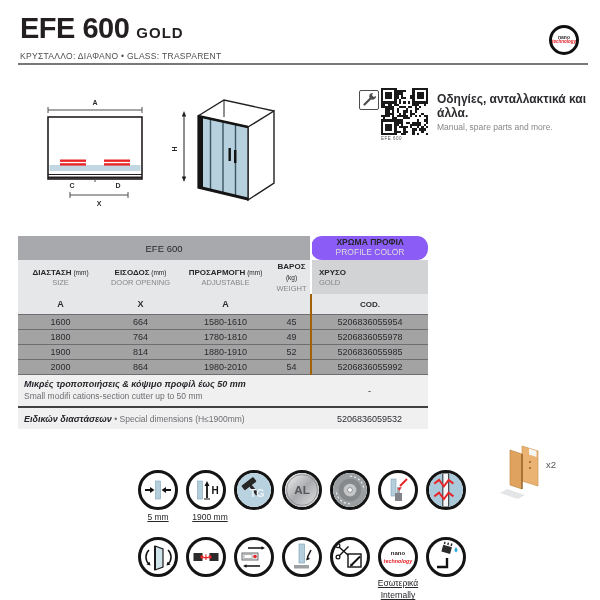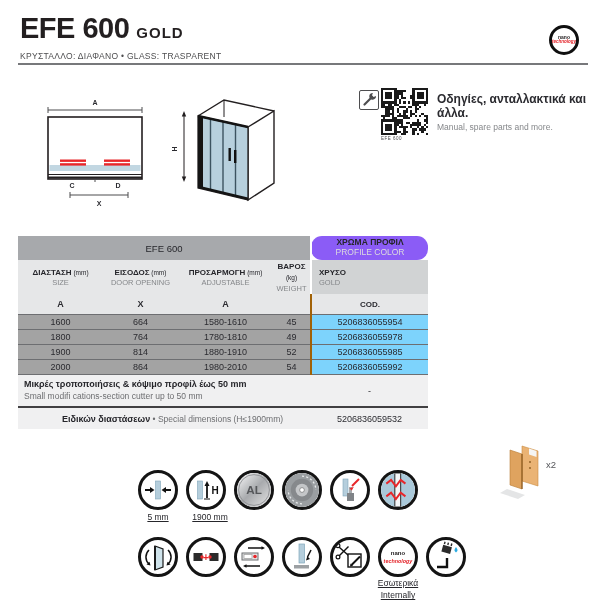--- a/index.html
+++ b/index.html
@@ -42,27 +42,27 @@
   .ch-en{font-size:8.5px;color:#dcdcdd;}
   .r-head th{background:#e6e7e8;height:34px;line-height:1.25;}
   .h-el{font-weight:bold;font-size:8px;color:#26262b;}
   .h-unit{font-weight:normal;font-size:6.5px;color:#26262b;}
   .h-en{font-size:7.5px;color:#85878a;}
   .gold-th{background:#d1d3d4 !important;border-left:2px solid #fff;text-align:left !important;padding-left:7px !important;}
   .r-sym td{background:#e6e7e8;height:20px;font-weight:bold;font-size:9px;}
   .r-sym td.codecell{font-size:8px;}
   .codecell{background:#d1d3d4;border-left:2px solid #a16207;}
   .r-data td{height:14px;border-top:1px solid #6d6e71;background:#a3a3a3;}
-  .r-data td.codecell{background:#7dd3fc;}
+  .r-data td.codecell{background:#a3a3a3;}
   .r-note1 td{border-top:1px solid #6d6e71;background:#f0f0f1;height:27px;}
   .r-note1 .ntxt{text-align:left;padding:2px 0 2px 6px;line-height:1.3;}
-  .n-el{font-weight:bold;font-size:9px;color:#26262b;}
+  .n-el{font-weight:bold;font-size:9px;color:#26262b;font-style:italic;}
   .n-en{font-size:8.5px;color:#6d6e71;}
   .r-note2 td{border-top:2px solid #414042;background:#f0f0f1;height:21px;}
-  .r-note2 .ntxt{text-align:center;padding-left:16px;}
+  .r-note2 .ntxt{text-align:left;padding-left:6px;}
   .n2-rest{font-weight:normal;color:#6d6e71;font-size:8.5px;}
 
   
   .fr{position:absolute;left:138px;display:flex;gap:8px;}
   .fr1{top:470px;}
   .fr2{top:537px;}
   .circ{width:40px;height:40px;border:3px solid #141414;border-radius:50%;box-sizing:border-box;
         background:#fff;display:flex;align-items:center;justify-content:center;overflow:hidden;flex:0 0 auto;}
   .circ svg{display:block;}
   .flab{position:absolute;font-size:8.5px;color:#26262b;text-align:center;text-decoration:underline;}
@@ -395,20 +395,30 @@
       <svg width="32" height="32" viewBox="0 0 32 32">
         <rect x="7.5" y="7" width="5" height="18" fill="#b5cedc" stroke="#7fa6ba" stroke-width="0.6"></rect>
         <line x1="14" y1="25" x2="20" y2="25" stroke="#111" stroke-width="1.2"></line>
         <line x1="17" y1="24" x2="17" y2="11" stroke="#111" stroke-width="1.8"></line>
         <polygon points="17,7 14.5,12 19.5,12" fill="#111"></polygon>
         <text x="25" y="19.5" font-size="10" font-weight="bold" fill="#111" text-anchor="middle" font-family="Liberation Sans, sans-serif">H</text>
       </svg>
     </div>
     <div class="circ">
       <svg width="34" height="34" viewBox="0 0 32 32">
+        <circle cx="16" cy="16" r="16" fill="#b9d2e0"></circle>
+        <g transform="rotate(-38 12 11)">
+          <rect x="5" y="7" width="14" height="5.5" rx="1" fill="#262626"></rect>
+          <rect x="10.5" y="12" width="3" height="11" rx="1" fill="#262626"></rect>
+        </g>
+        <text x="19" y="23" font-size="10" font-weight="bold" fill="#eef3f6" text-anchor="middle" font-family="Liberation Sans, sans-serif">TG</text>
+      </svg>
+    </div>
+    <div class="circ">
+      <svg width="34" height="34" viewBox="0 0 32 32">
         <defs>
           <linearGradient id="alg" x1="0" y1="0" x2="1" y2="1">
             <stop offset="0" stop-color="#fdfdfd"></stop>
               <stop offset="0.5" stop-color="#a8aaad"></stop>
               <stop offset="1" stop-color="#e8e8e8"></stop>
           </linearGradient>
         </defs>
         <circle cx="16" cy="16" r="16" fill="url(#alg)"></circle>
         <circle cx="16" cy="16" r="14.5" fill="none" stroke="#8c8e91" stroke-width="0.8"></circle>
         <text x="16" y="20" font-size="11" font-weight="bold" fill="#55575a" text-anchor="middle" font-family="Liberation Sans, sans-serif">AL</text>

